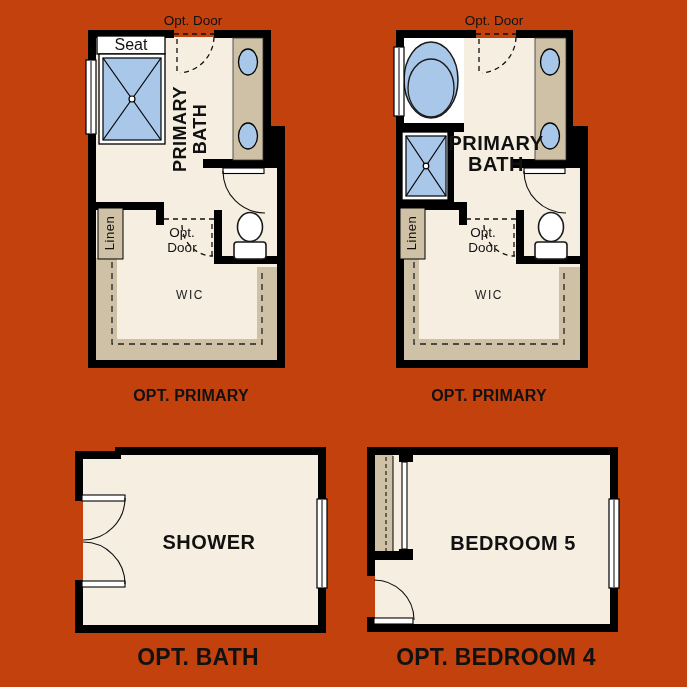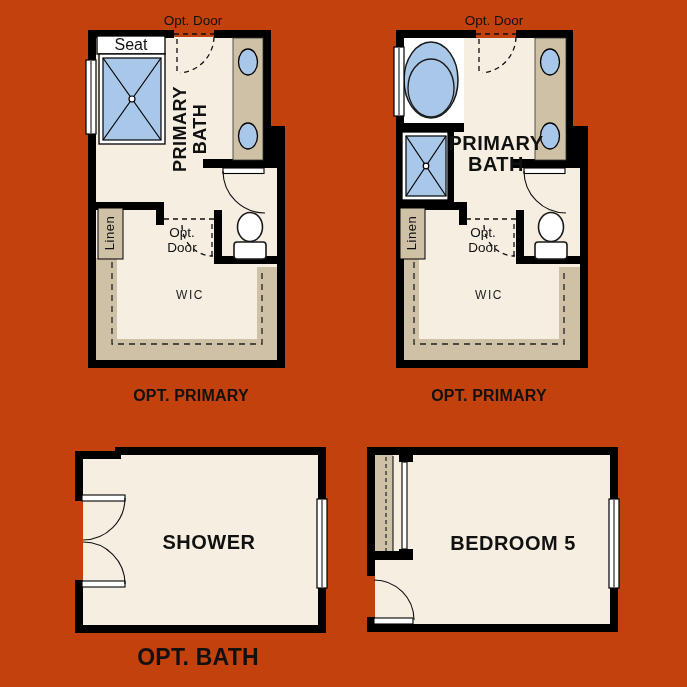--- a/index.html
+++ b/index.html
@@ -272,14 +272,15 @@
 </div>
 <div class="lbl wic" style="left:489px;top:296px;">WIC</div>
 <div class="lbl caption" style="left:489px;top:395px;">
   <span class="ln">OPT. PRIMARY</span>
 </div>
 
 <div class="lbl roomname" style="left:209px;top:542px;">SHOWER</div>
 <div class="lbl caption2" style="left:198px;top:658px;">OPT. BATH</div>
 
 <div class="lbl roomname" style="left:513px;top:543px;">BEDROOM 5</div>
+<div class="lbl caption2" style="left:496px;top:658px;">OPT. BEDROOM 4</div>
 
 </div>
 
 </body></html>

